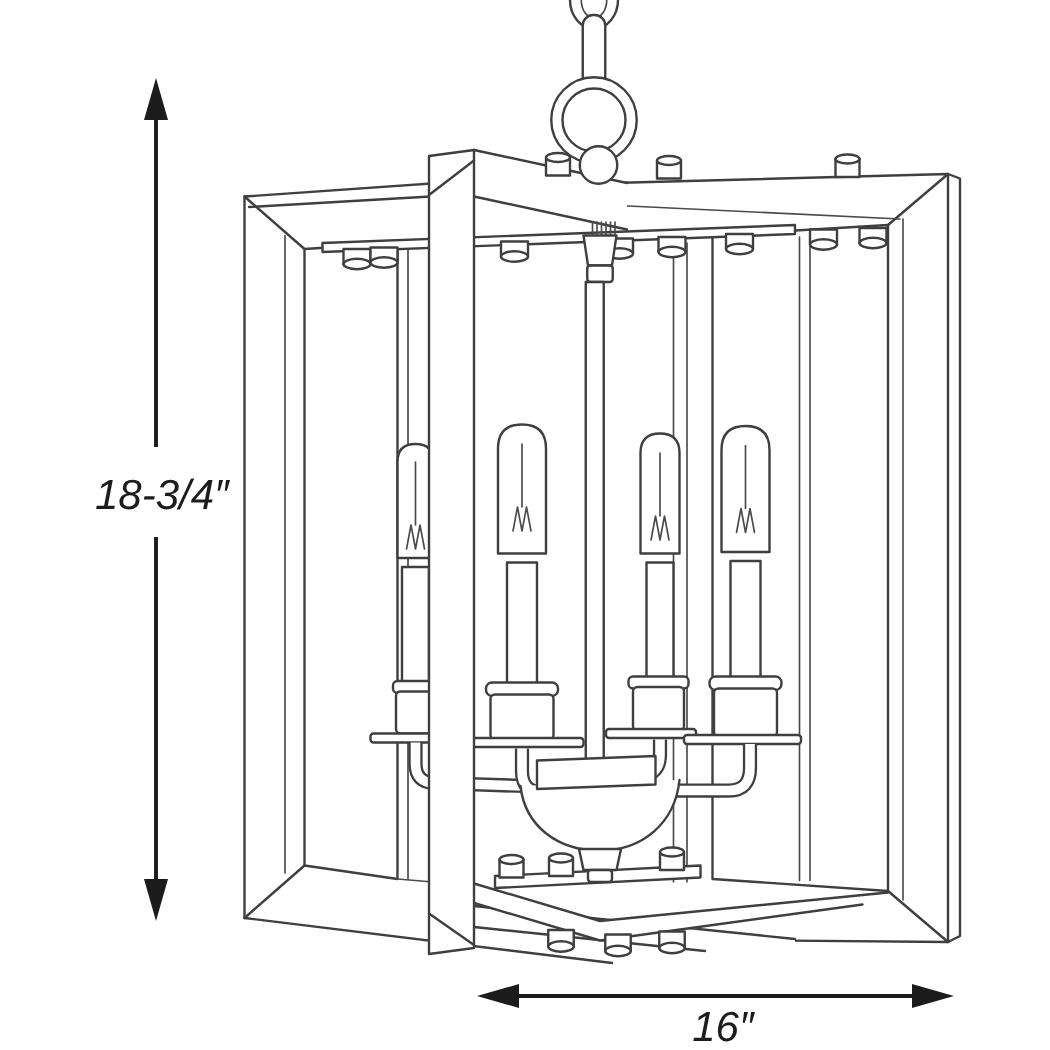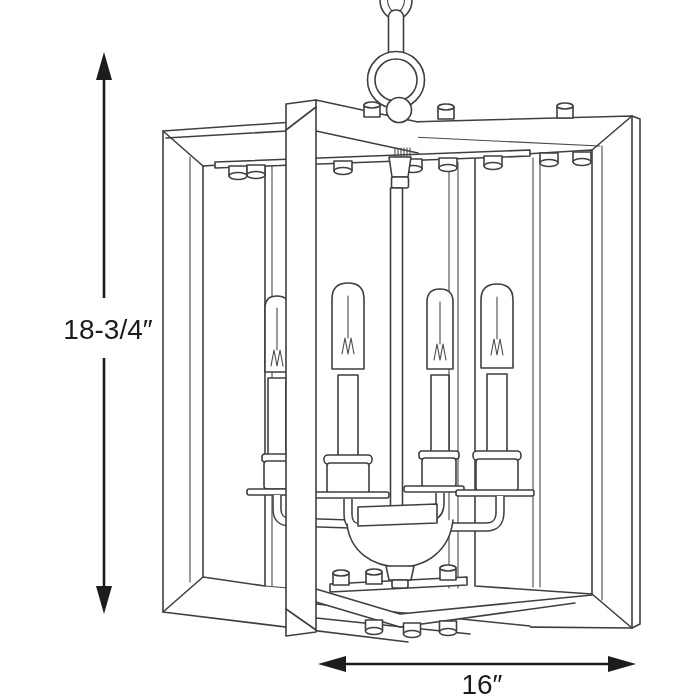--- a/index.html
+++ b/index.html
@@ -1,17 +1,17 @@
 <!DOCTYPE html>
 <html><head>
 <meta charset="utf-8">
 <style>
   html,body{margin:0;padding:0;background:#ffffff;width:700px;height:700px;overflow:hidden;}
   .canvas{position:relative;width:700px;height:700px;background:#fff;
-          font-family:"Liberation Sans", sans-serif;}
+          font-family:"Liberation Sans", sans-serif;font-style:italic;}
   svg{position:absolute;left:0;top:0;}
   
   .ln{fill:none;stroke:#3f3f3f;stroke-width:1.6;stroke-linejoin:round;stroke-linecap:round;}
   .tn{fill:none;stroke:#4a4a4a;stroke-width:1.1;stroke-linejoin:round;stroke-linecap:round;}
   .wf{fill:#ffffff;stroke:#3f3f3f;stroke-width:1.6;stroke-linejoin:round;}
   .wq{fill:#ffffff;stroke:none;}
   .tubeA{fill:none;stroke:#3f3f3f;stroke-width:9.5;stroke-linecap:butt;}
   .tubeB{fill:none;stroke:#ffffff;stroke-width:6.4;stroke-linecap:butt;}
   
   .dim{fill:none;stroke:#1c1c1c;stroke-width:2.6;}

